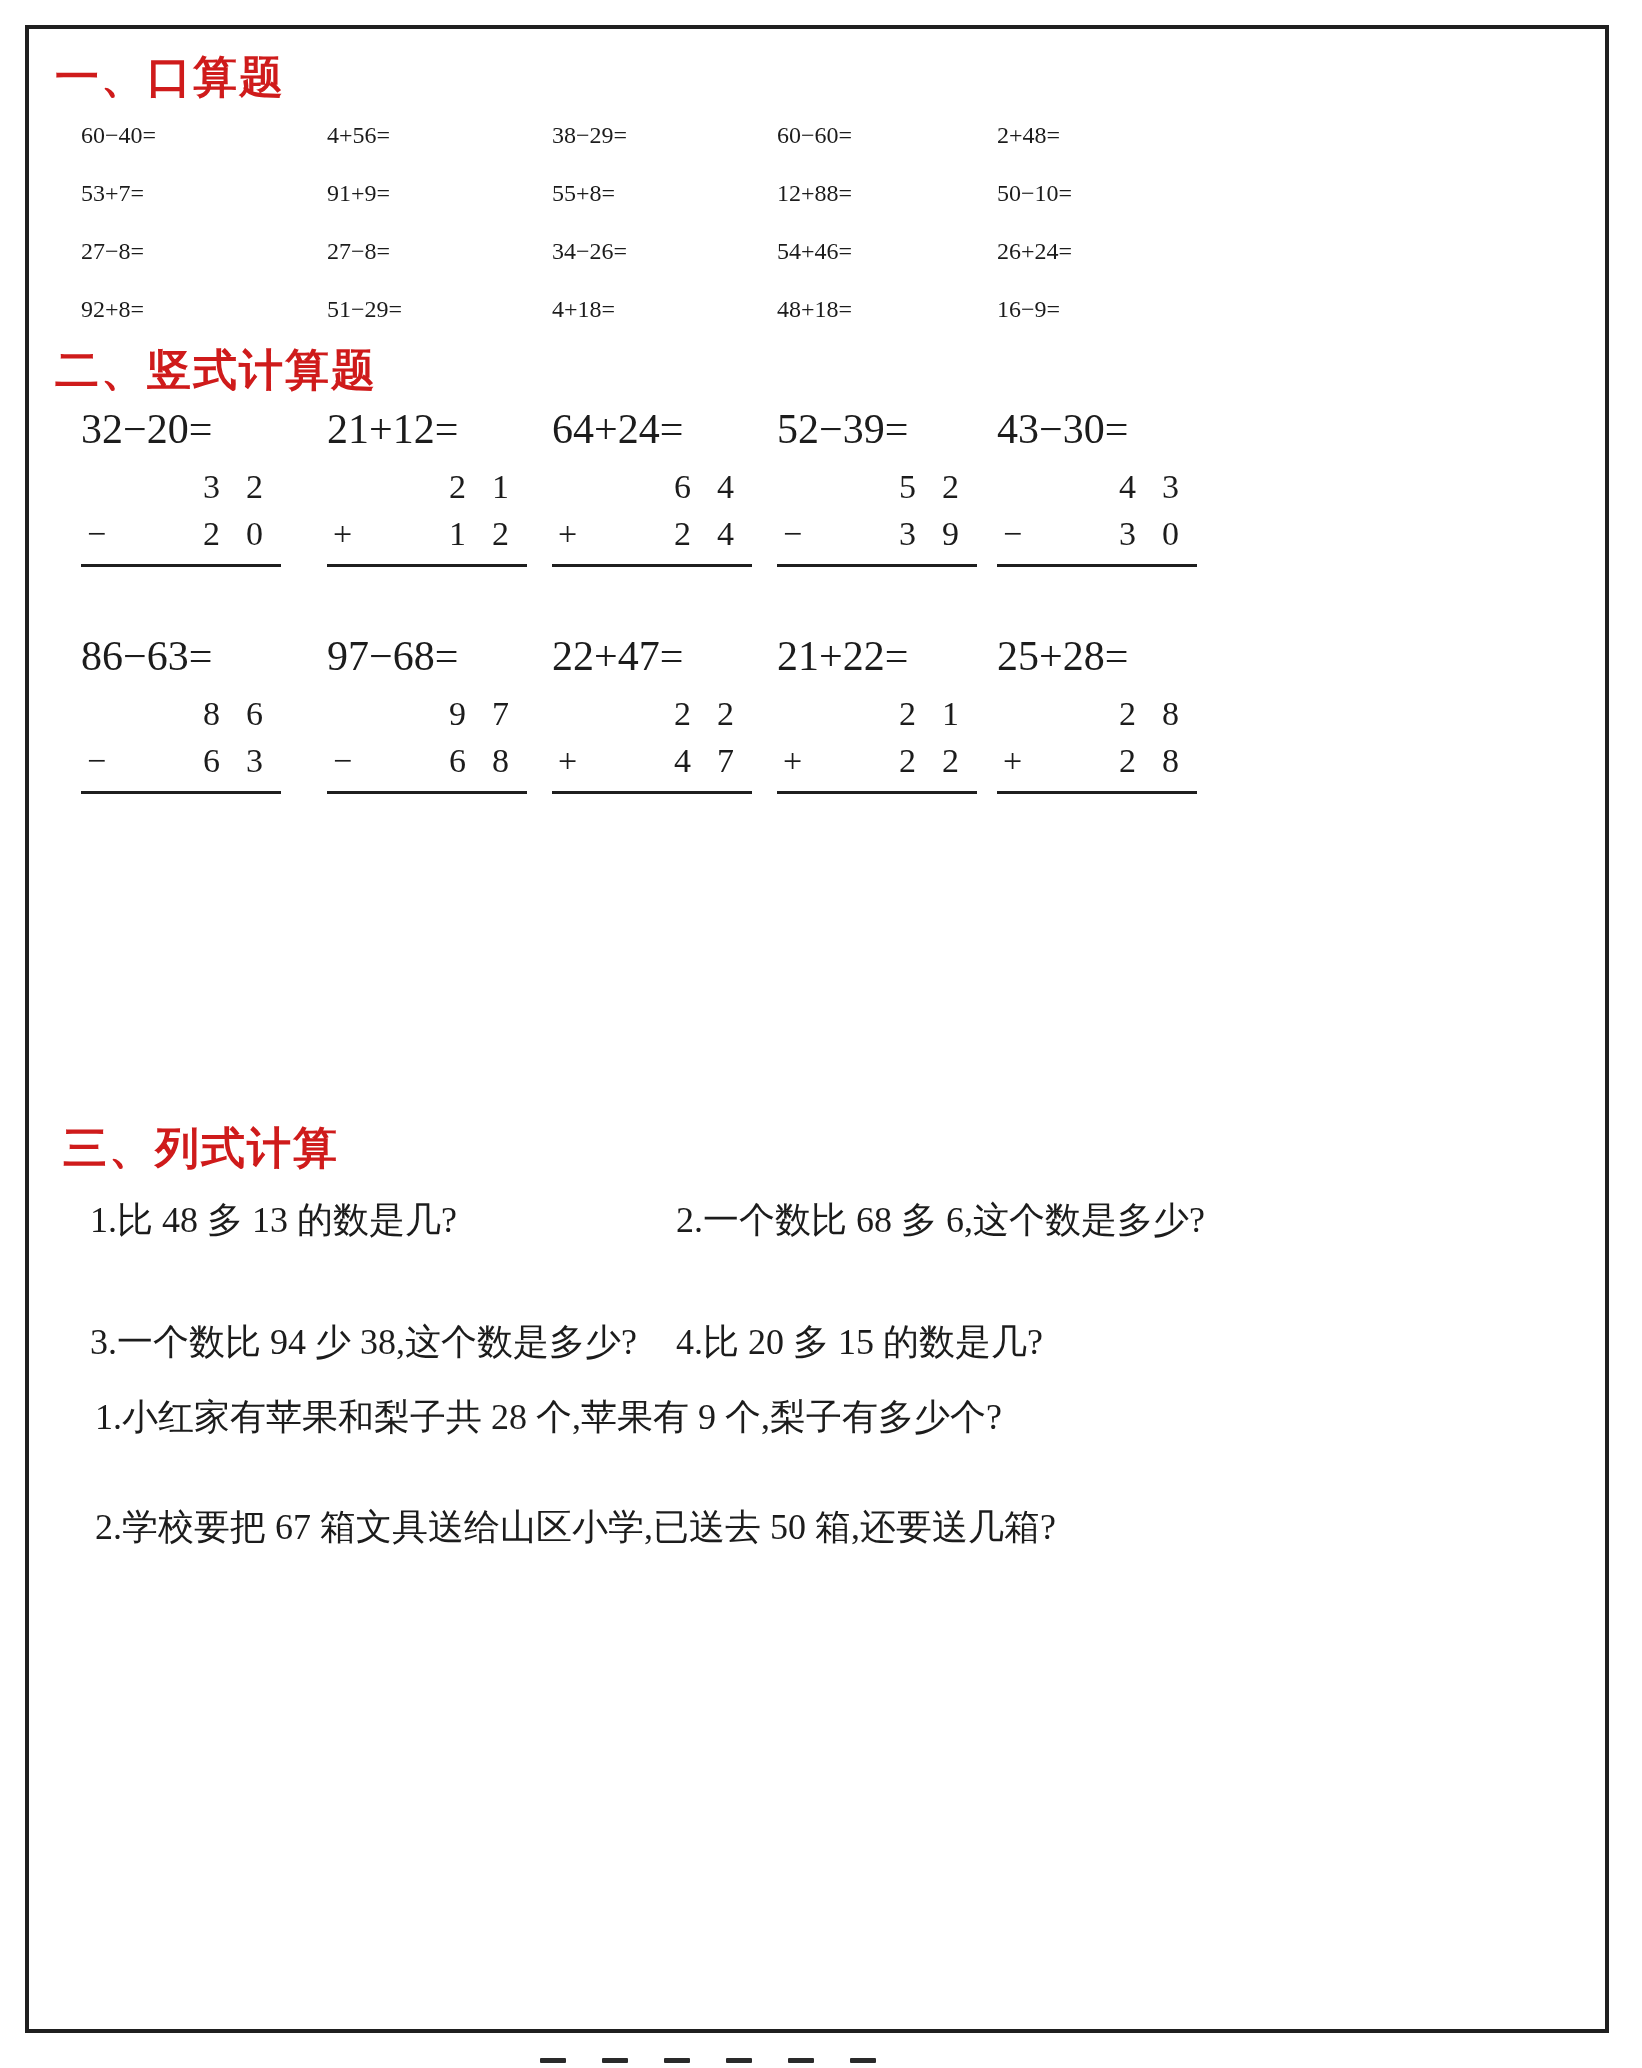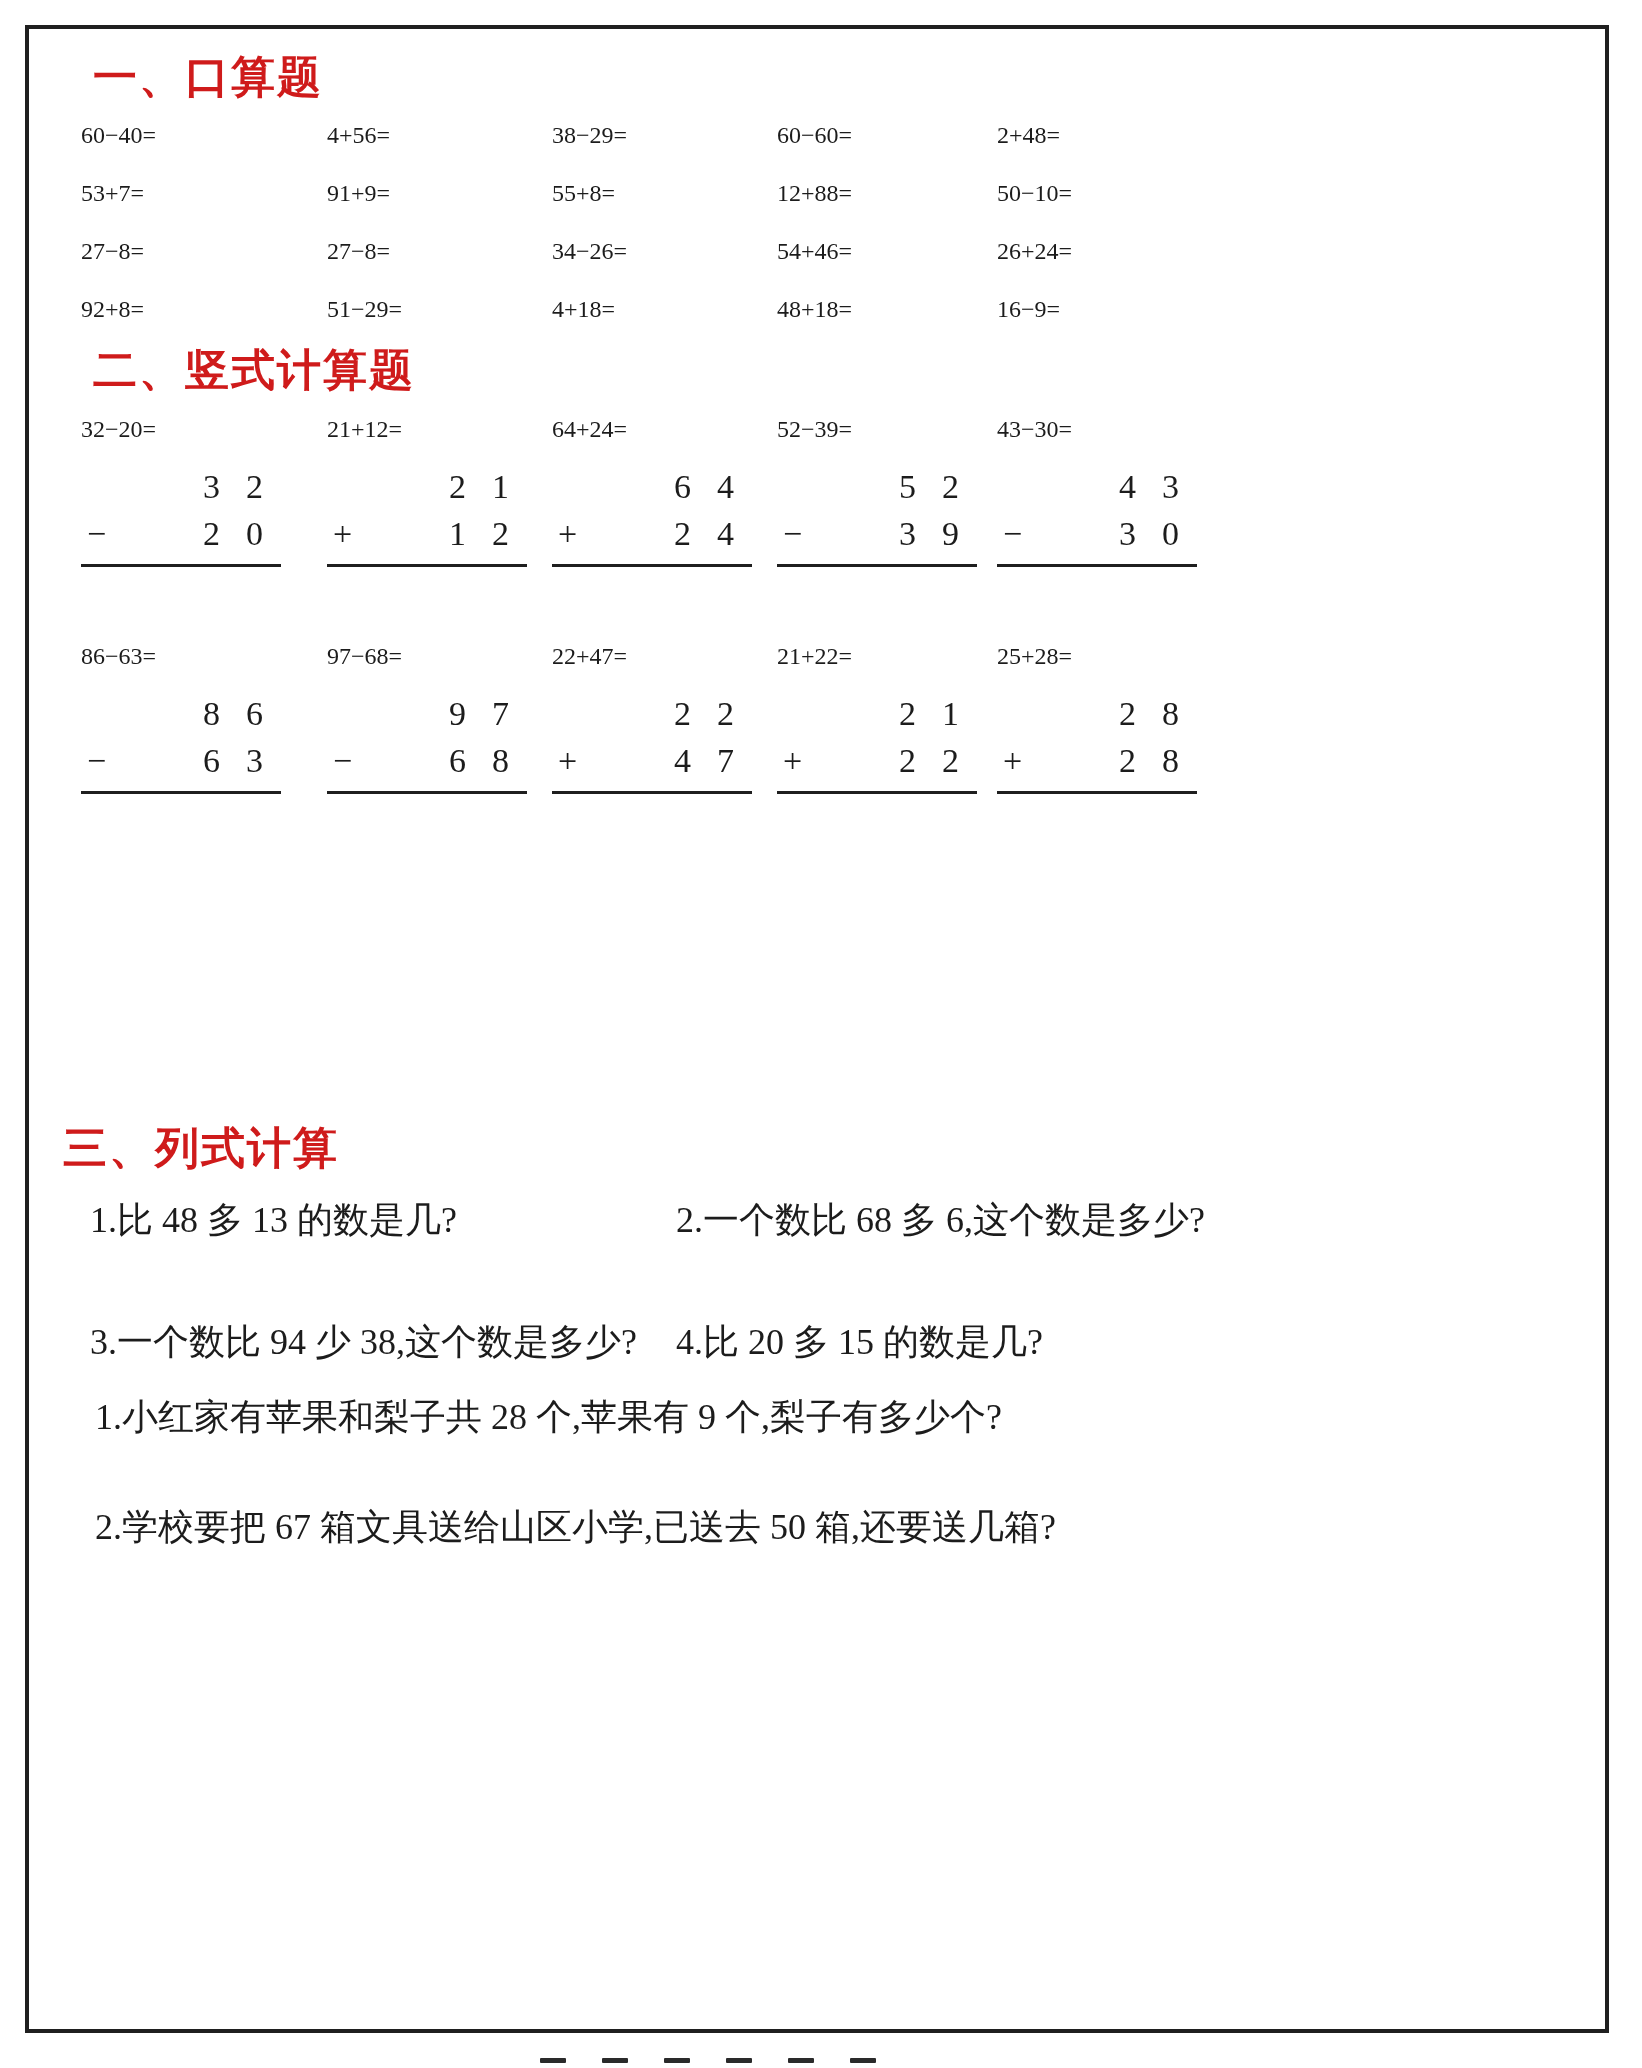--- a/index.html
+++ b/index.html
@@ -26,40 +26,39 @@
     box-sizing: border-box;
     padding: 10px 26px 0 26px;
     background: #ffffff;
   }
   .section-title {
     font-size: 44px;
     font-weight: bold;
     color: #cf1b1b;
     line-height: 1.15;
     letter-spacing: 2px;
-    margin-left: 38px;
   }
   .s1-title { margin-top: 14px; }
   .s2-title { margin-top: 10px; }
   .s3-title { margin-top: 330px; margin-left: 8px; }
   .s4-title { margin-top: 175px; }
 
   .oral-grid {
     display: grid;
     grid-template-columns: 246px 225px 225px 220px 1fr;
     margin-left: 26px;
     margin-top: 4px;
     font-size: 24px;
     line-height: 54px;
   }
   .expr-grid {
     display: grid;
     grid-template-columns: 246px 225px 225px 220px 1fr;
     margin-left: 26px;
-    font-size: 24px;
+    font-size: 42px;
     line-height: 54px;
   }
   .g1-exprs { margin-top: 6px; }
   .g2-exprs { margin-top: 62px; }
 
   .stack-grid {
     display: grid;
     grid-template-columns: 246px 225px 225px 220px 1fr;
     margin-left: 26px;
     margin-top: 8px;

